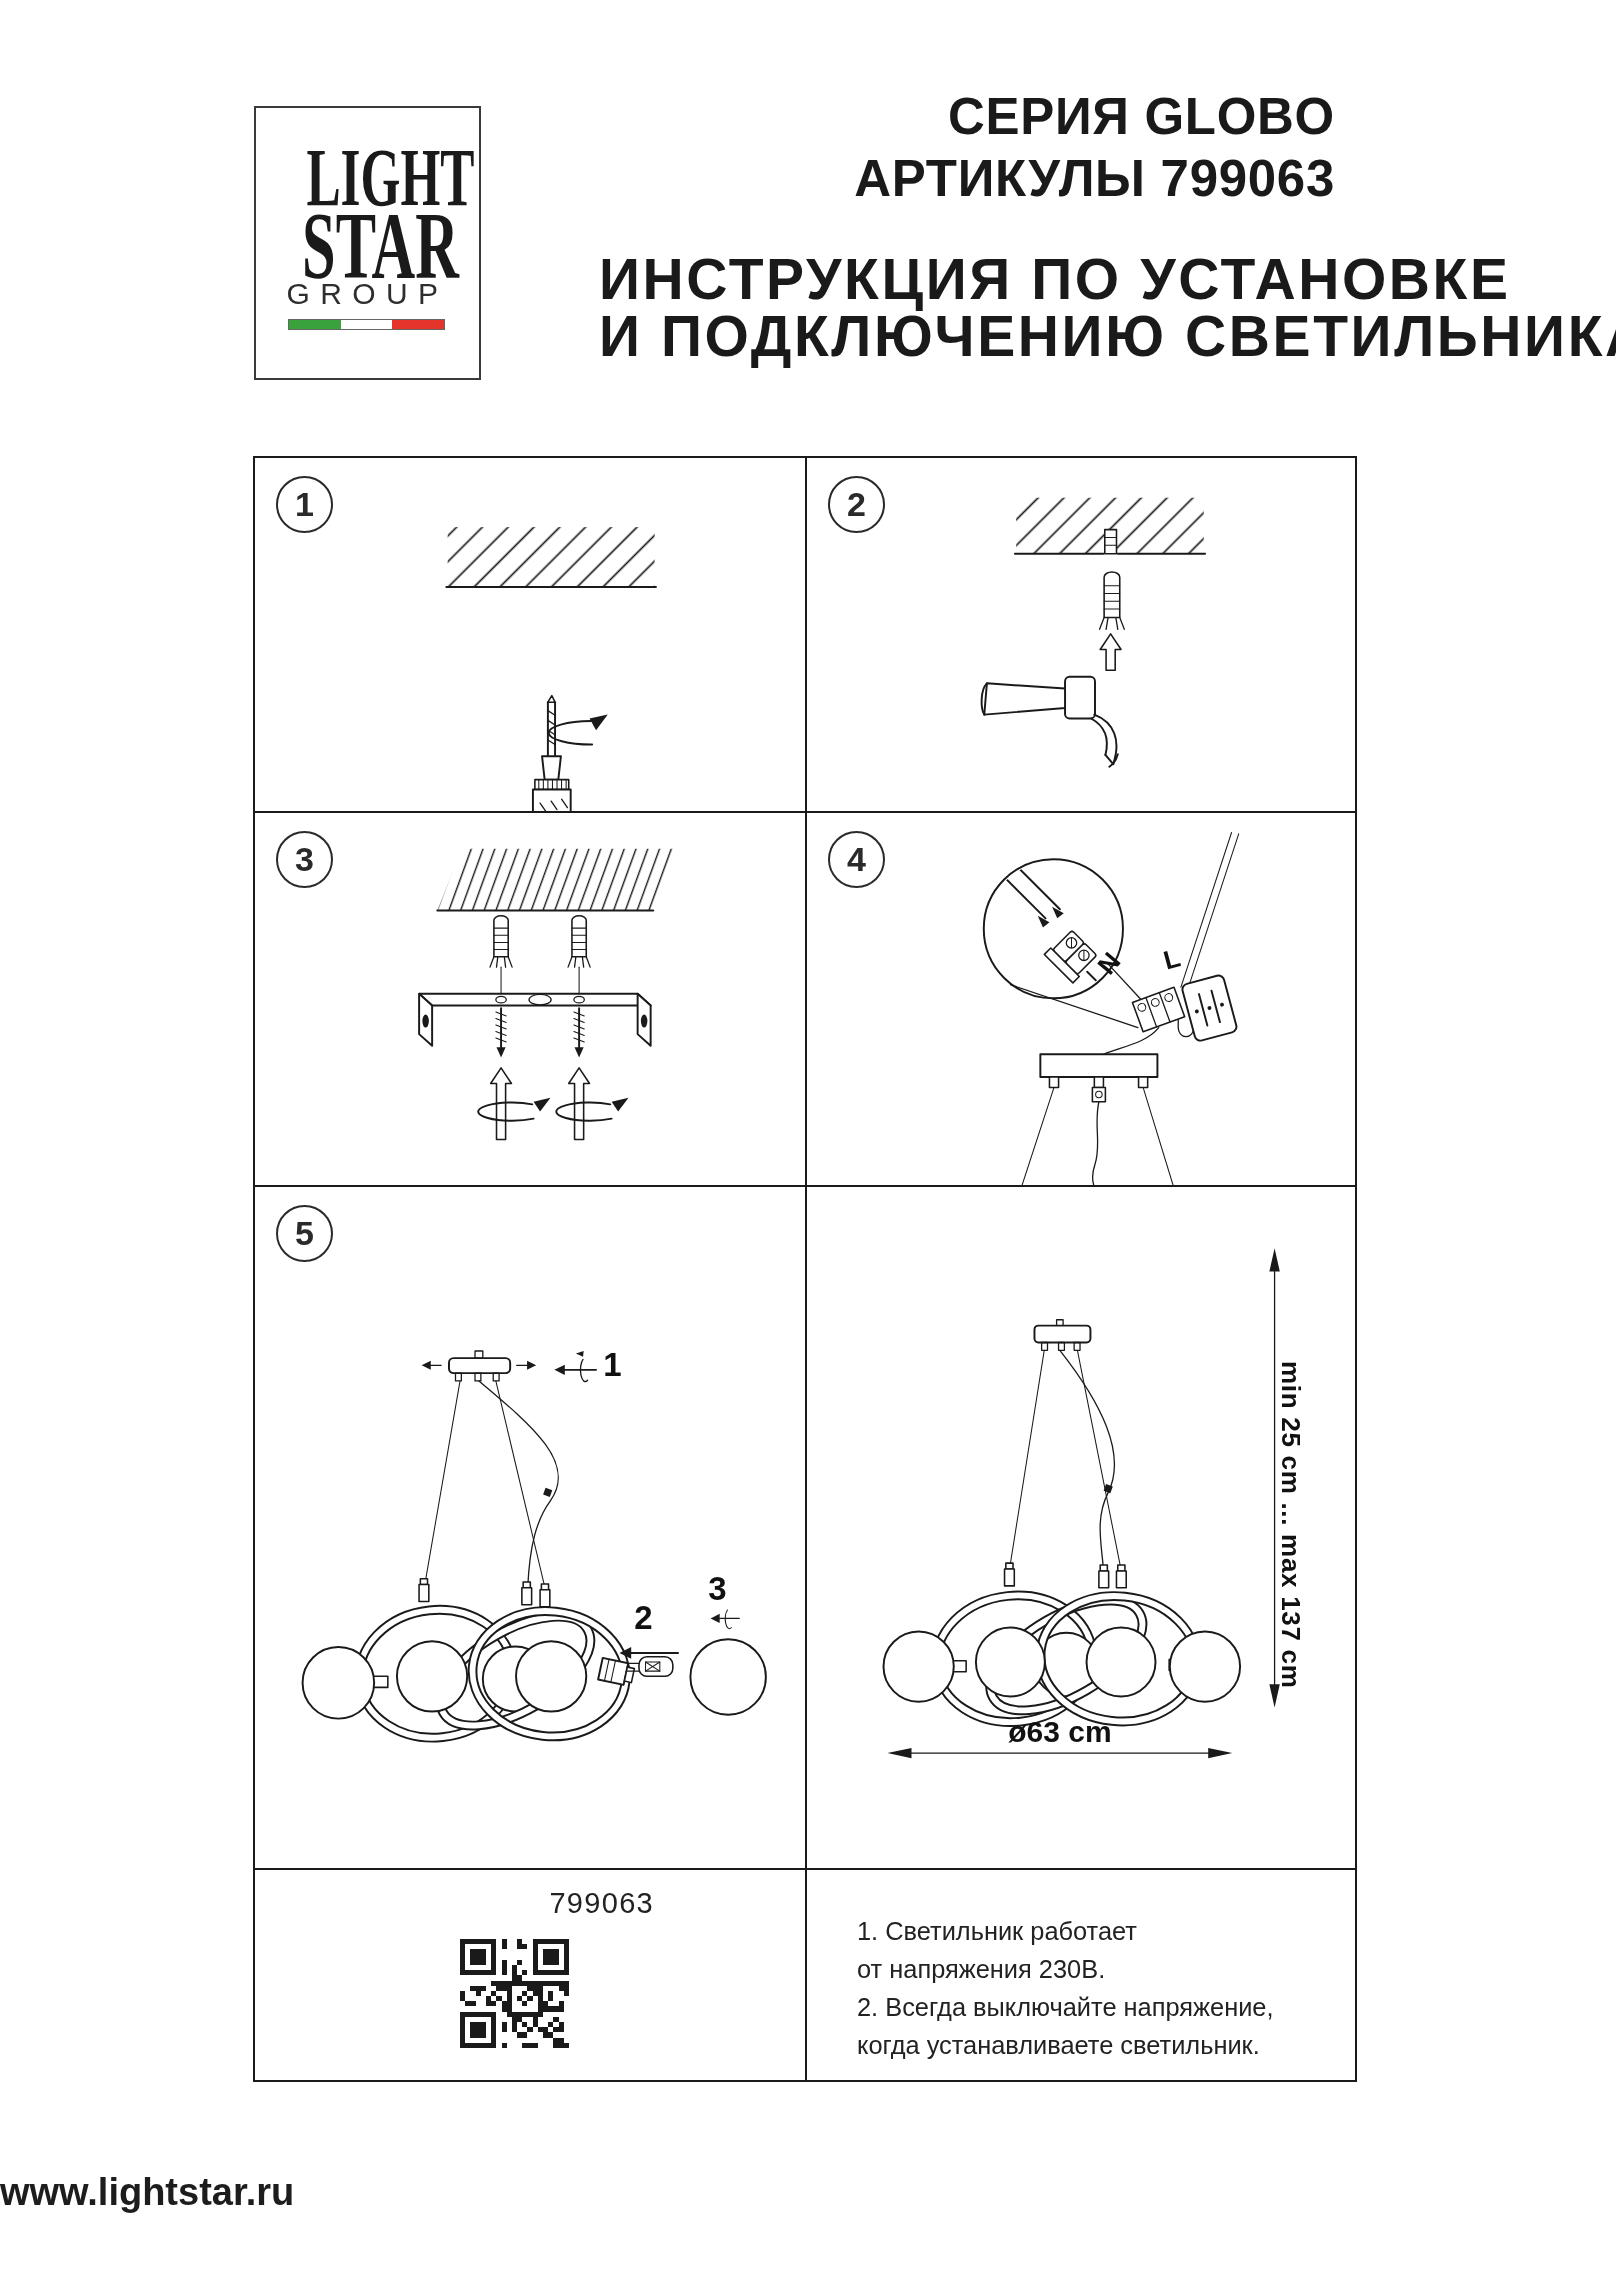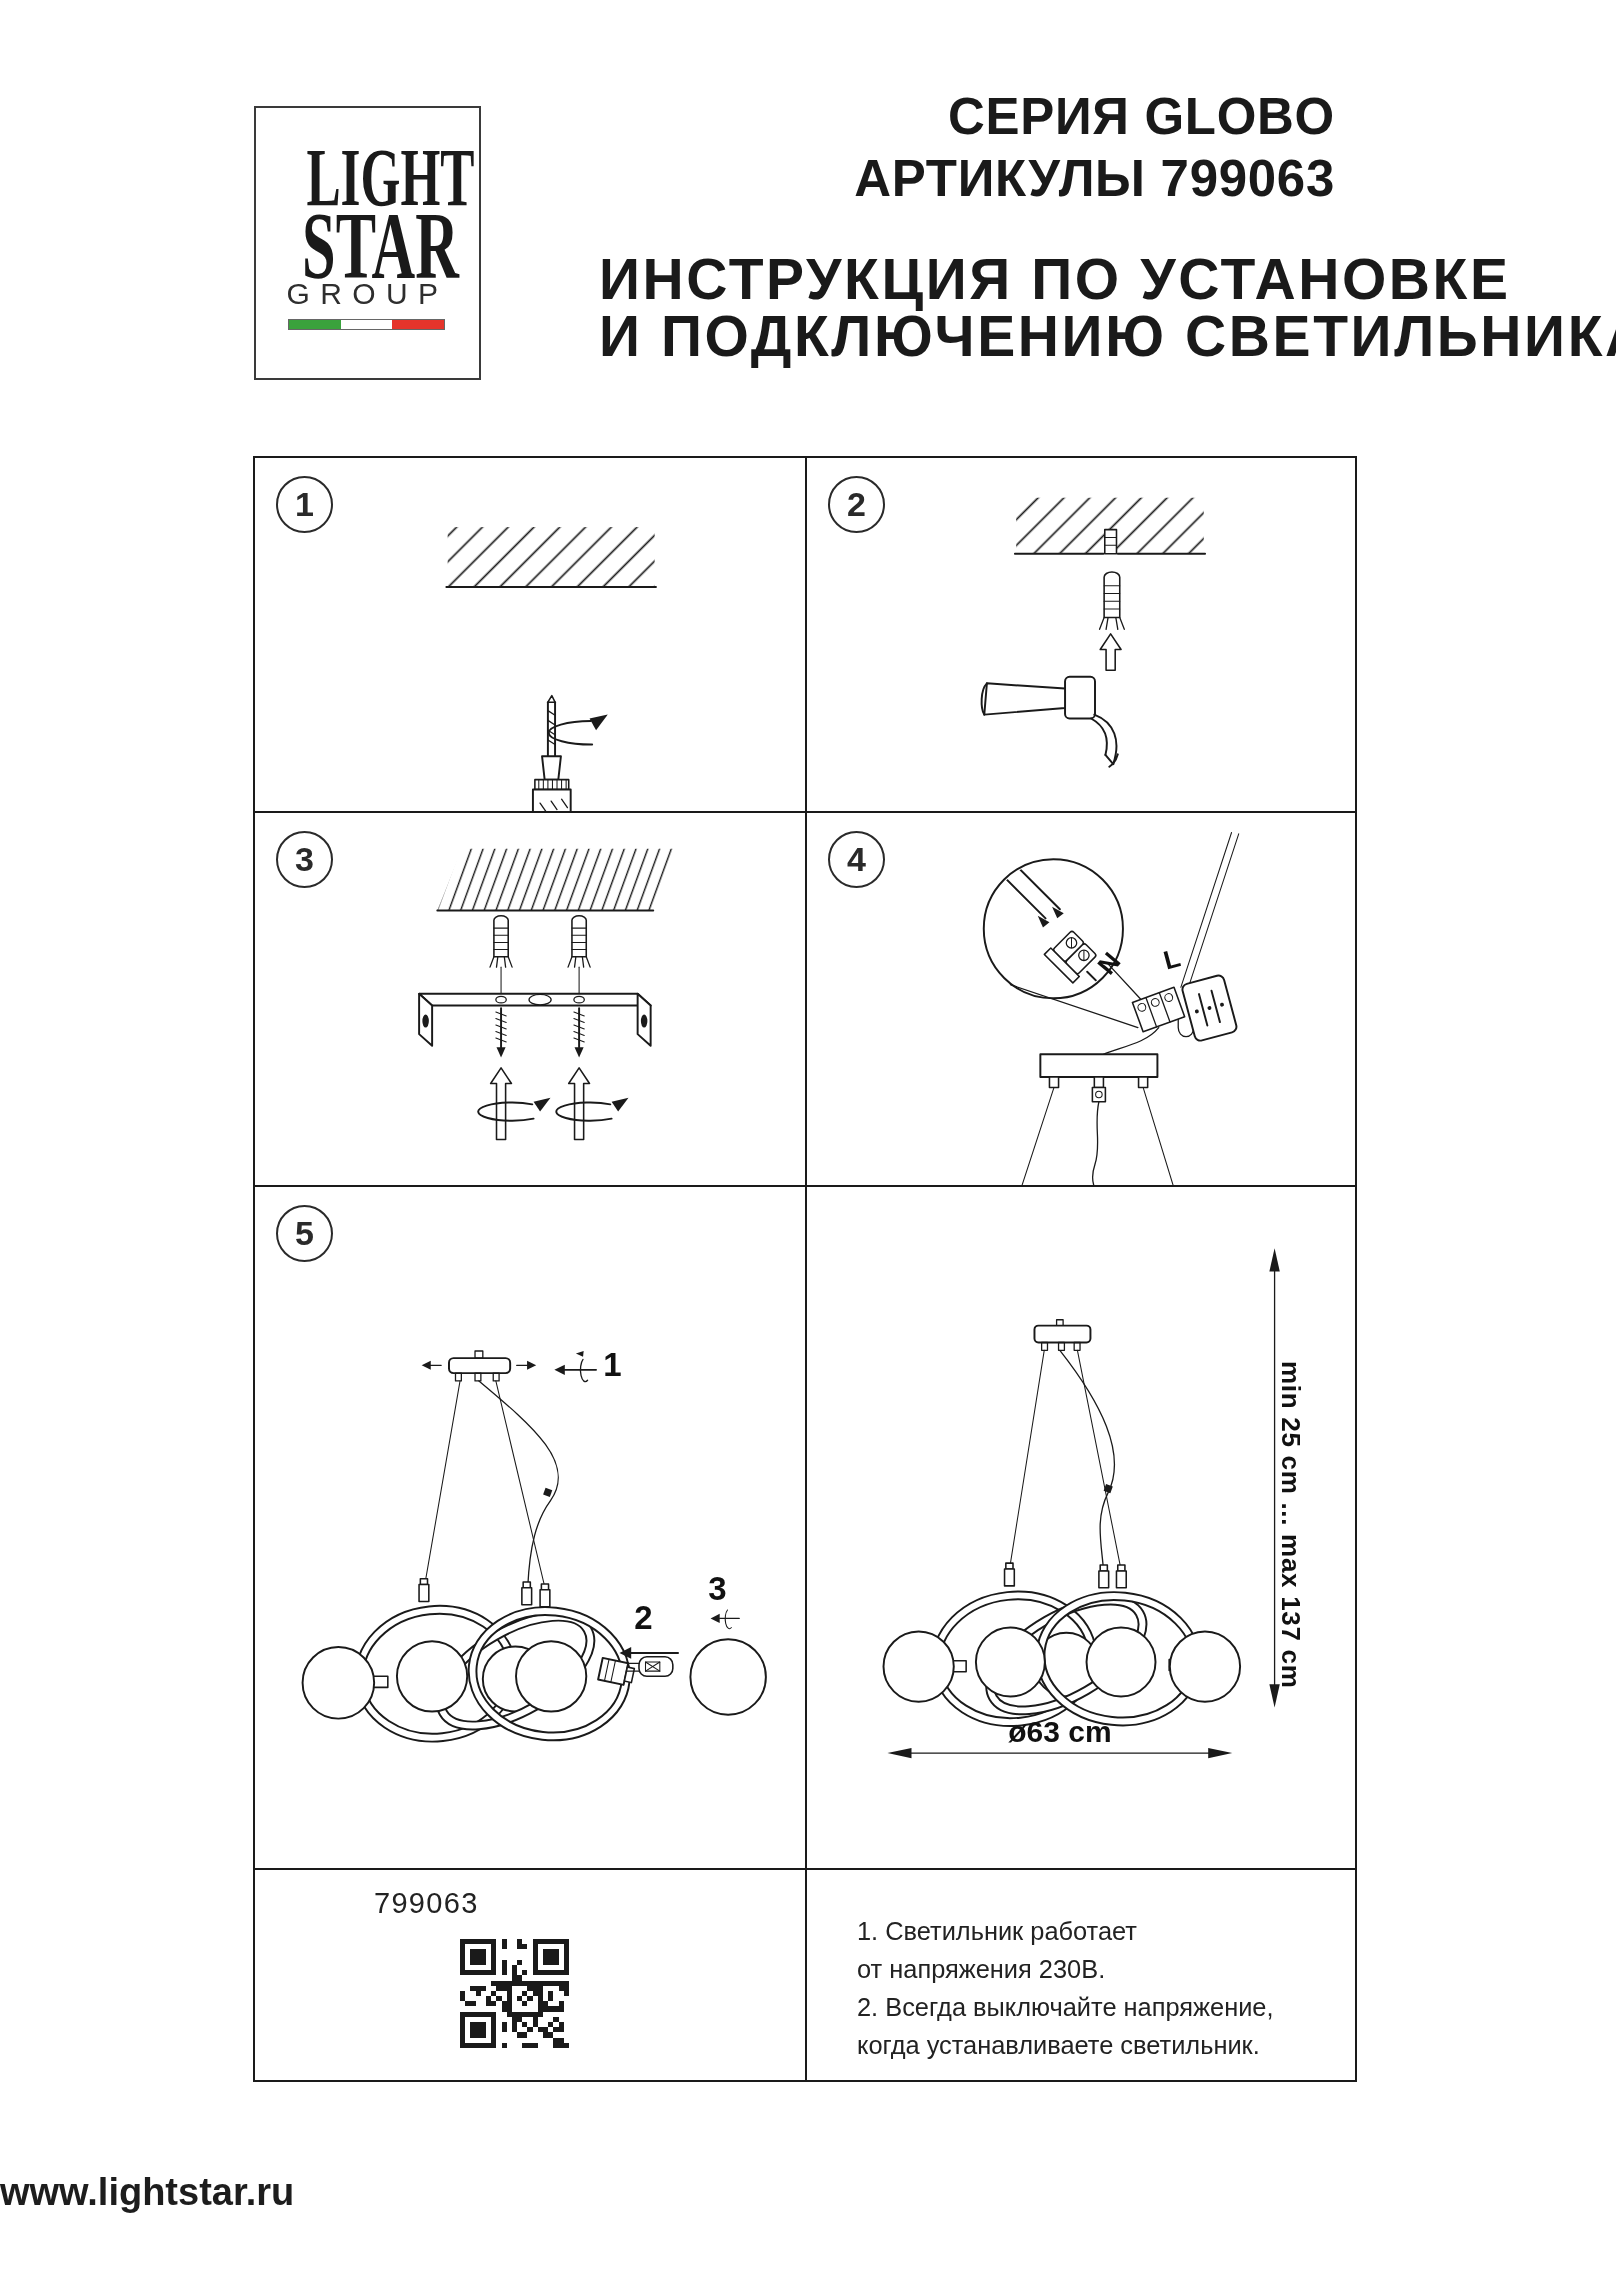--- a/index.html
+++ b/index.html
@@ -43,21 +43,21 @@
   svg .tw{stroke:#fff;stroke-width:9;fill:none;}
 
   
   .plabel{position:absolute;font-weight:700;font-size:33px;color:#111;text-align:center;}
   .wlabel{position:absolute;font-weight:700;font-size:26px;color:#111;}
   .dim-h{position:absolute;left:1275px;top:1361px;height:313px;writing-mode:vertical-rl;
          font-weight:700;font-size:26px;letter-spacing:0.7px;color:#111;white-space:nowrap;}
   .dim-d{position:absolute;left:995px;top:1715px;width:130px;text-align:center;font-weight:700;font-size:30px;color:#111;}
 
   
-  .article{position:absolute;left:374px;top:1887px;width:280px;text-align:left;font-size:29px;letter-spacing:1.3px;color:#222;}
+  .article{position:absolute;left:374px;top:1887px;width:280px;text-align:right;font-size:29px;letter-spacing:1.3px;color:#222;}
   .notes{position:absolute;left:857px;top:1912px;font-size:25.4px;line-height:38px;color:#222;}
   .footer-url{position:absolute;left:0;right:0;top:2171px;text-align:left;font-weight:700;font-size:38px;color:#1d1d1d;}
   #qr{position:absolute;left:460px;top:1939px;width:109px;height:109px;}
 </style>
 </head>
 <body>
 
 <div class="page">
 
   <div class="logo-box">

